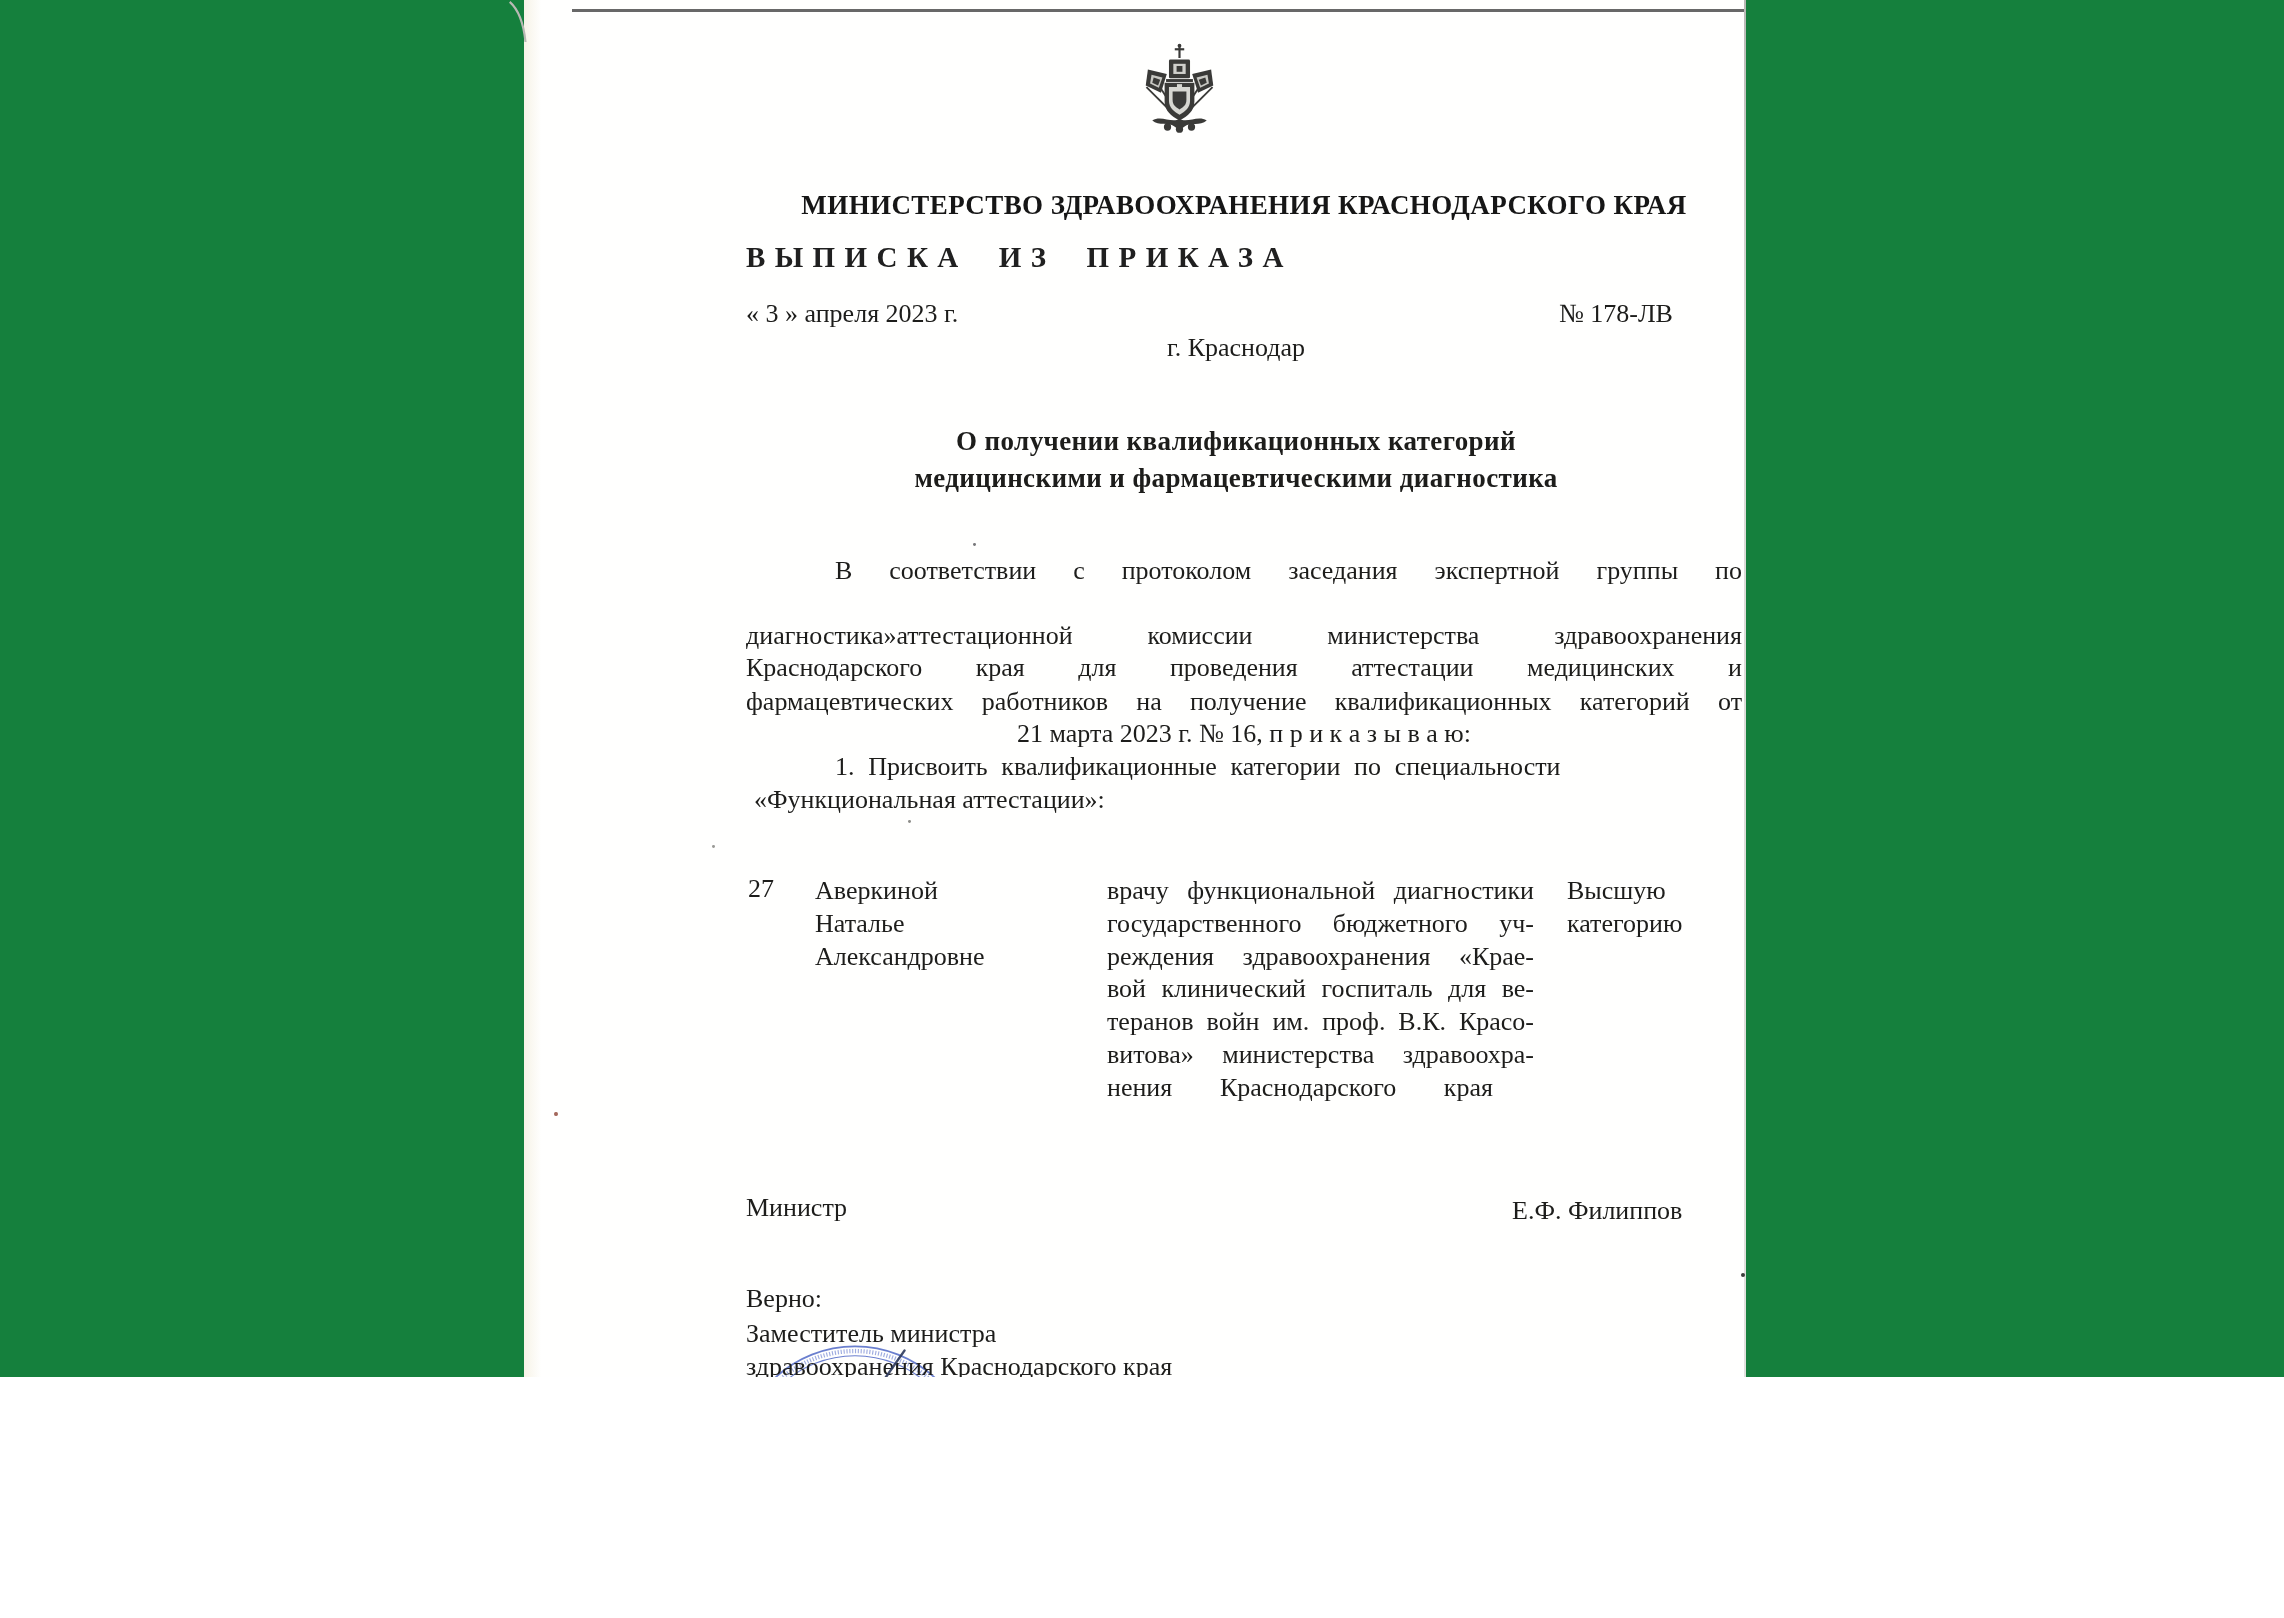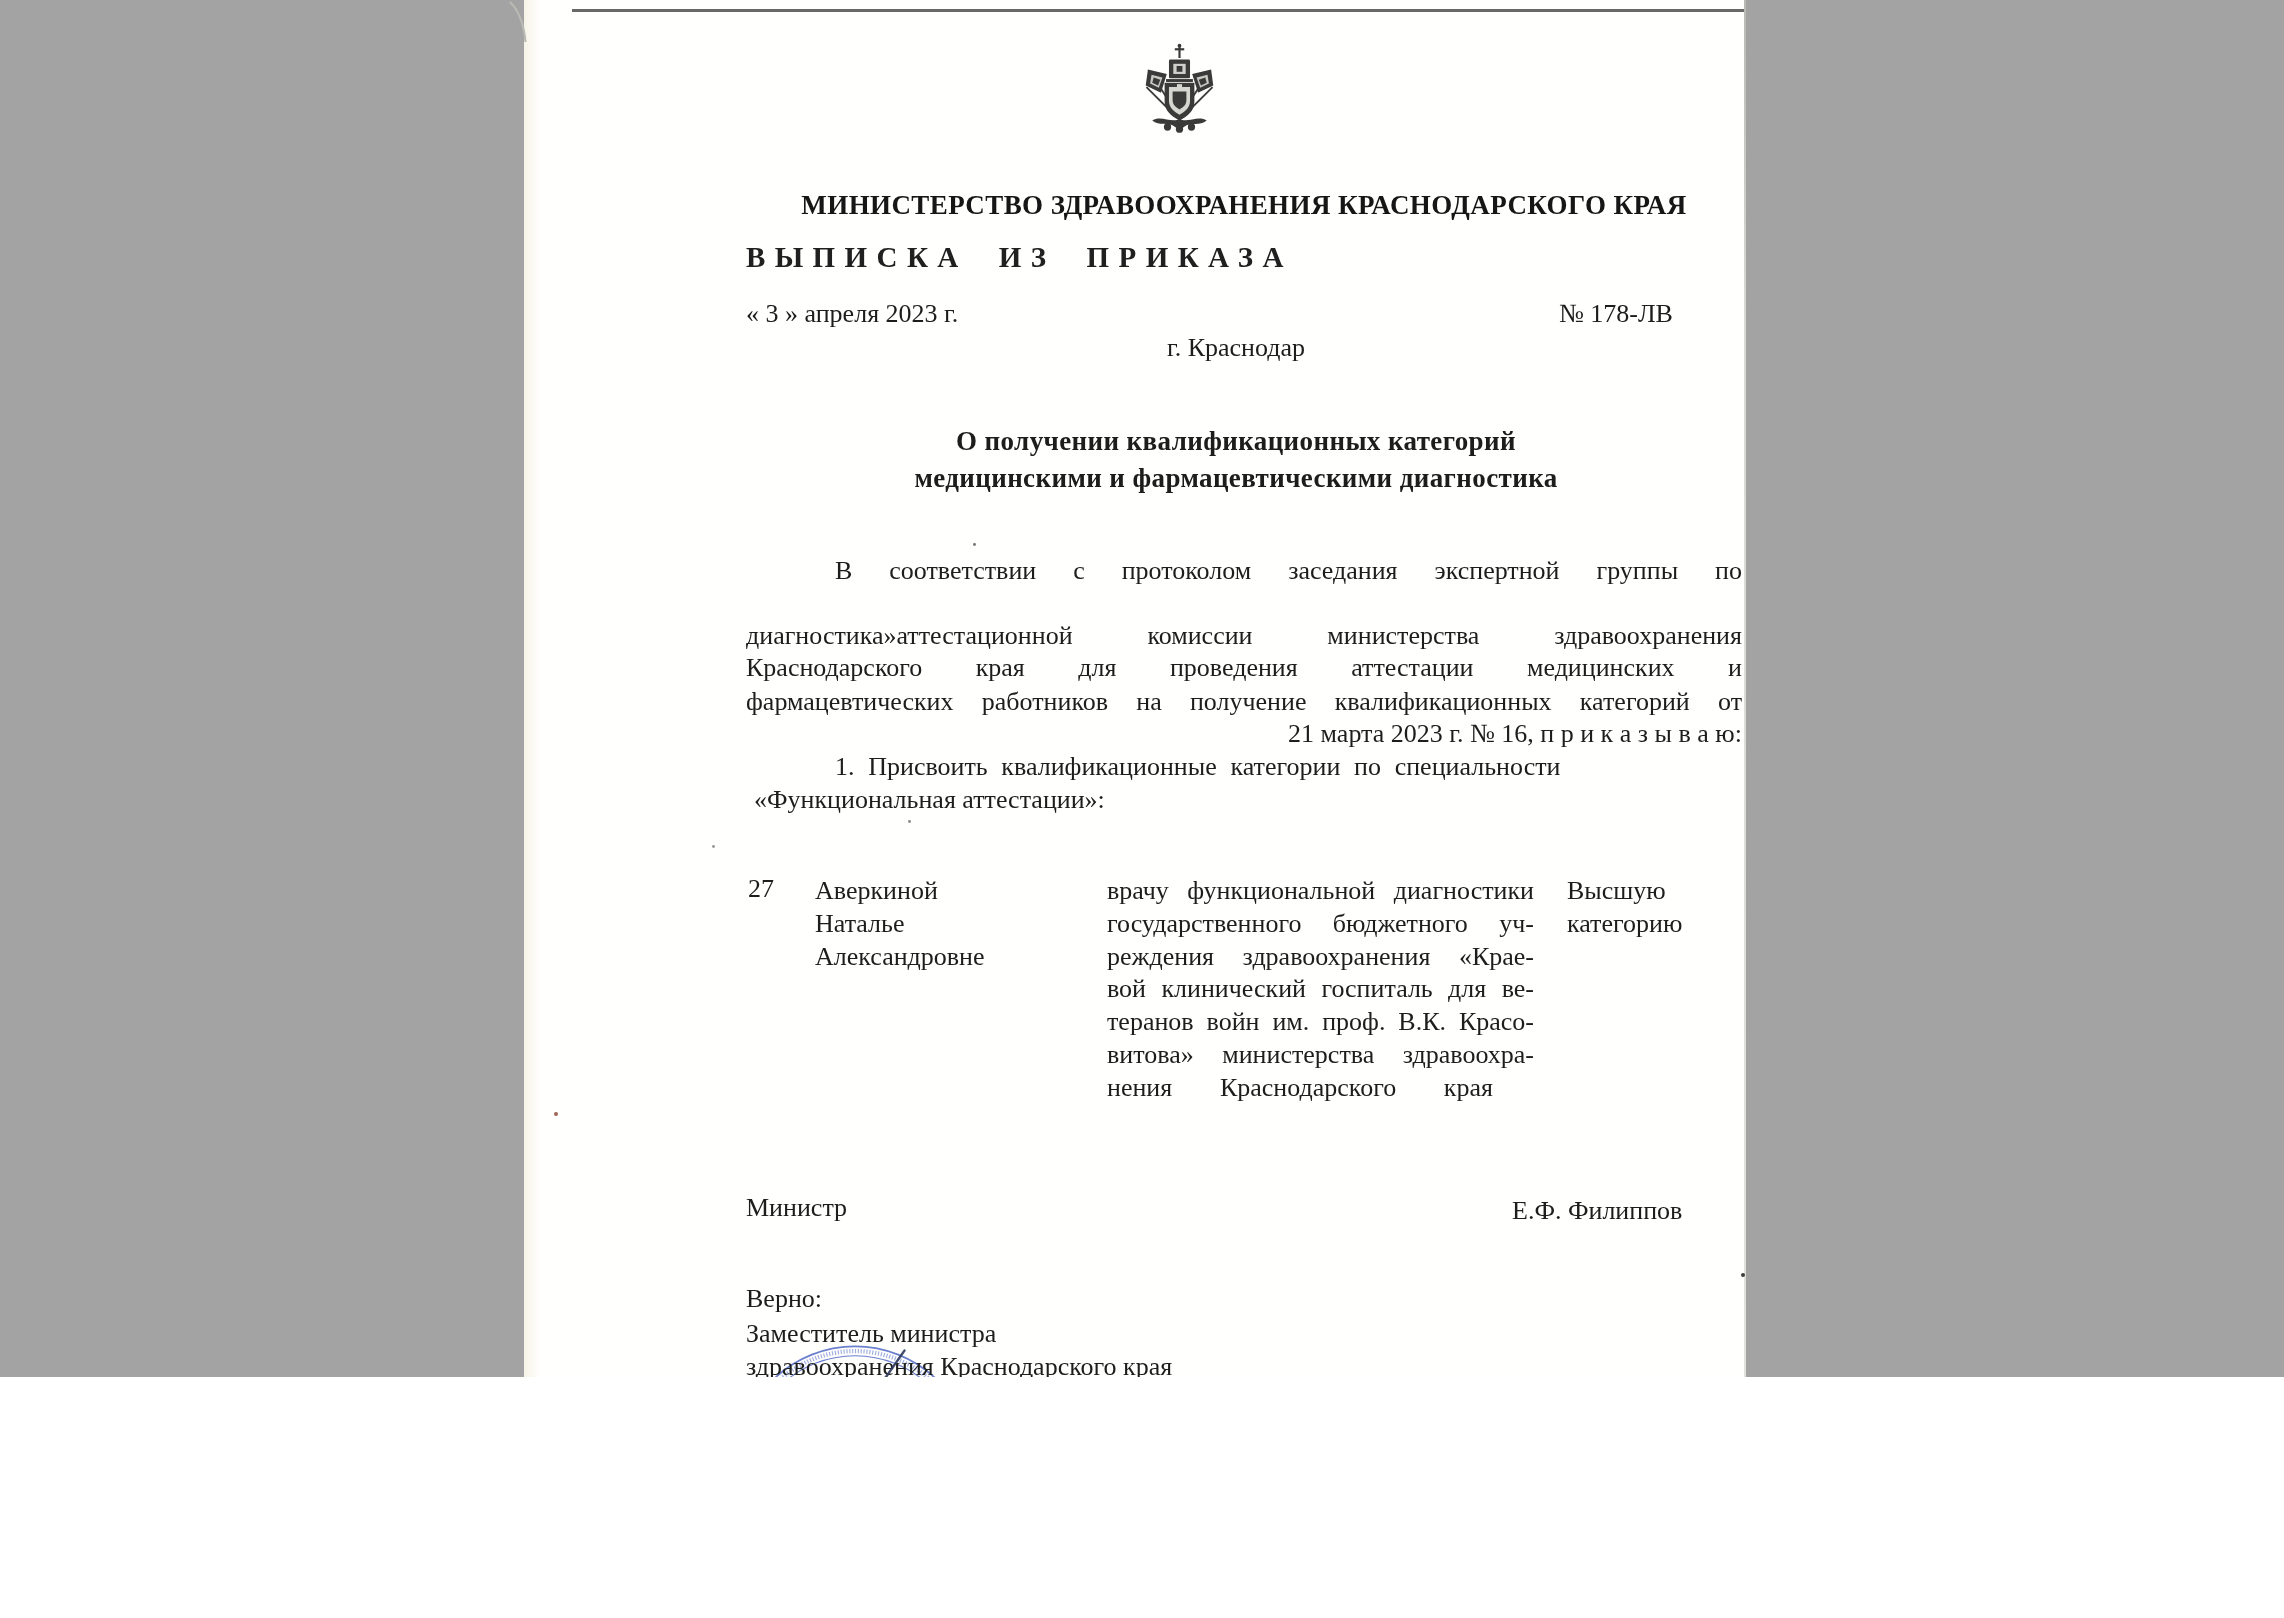--- a/index.html
+++ b/index.html
@@ -1,16 +1,16 @@
 <!DOCTYPE html>
 <html style="font-size:11.6px"><head>
 <meta charset="utf-8">
 <style>
   html,body{margin:0;padding:0;background:#ffffff;}
-  #canvas{position:relative;width:2284px;height:1377px;background:#a3a3a3;overflow:hidden;
+  #canvas{position:relative;width:2284px;height:1377px;background:#15803d;overflow:hidden;
           font-family:"Liberation Serif","DejaVu Serif",serif;color:#1d1d1b;}
   #page{position:absolute;left:524px;top:0;width:1222px;height:1618px;background:#fffffe;}
   .abs{position:absolute;}
   
   .header-line{left:222px;top:190px;width:996px;text-align:center;font-weight:bold;
                font-size:27px;letter-spacing:0.4px;color:#161616;}
   .doctype-line{left:222px;top:241px;width:996px;text-align:left;font-weight:bold;
                 font-size:29px;letter-spacing:9.4px;word-spacing:14.5px;color:#202020;}
   .date-line{left:222px;top:299px;font-size:26px;}
   .number-line{left:1035px;top:299px;font-size:26px;}
@@ -18,21 +18,21 @@
   .subject{left:222px;width:980px;text-align:center;font-weight:bold;font-size:27px;letter-spacing:0.4px;}
   .subject1{top:426px;} .subject2{top:463px;}
   
   .pline{left:222px;width:996px;height:33px;font-size:26px;line-height:33px;
          text-align:justify;text-align-last:justify;}
   .pl0{top:554px;text-indent:89px;}
   .pl1{top:586px;}
   .pl2{top:619px;}
   .pl3{top:651px;}
   .pl4{top:685px;}
-  .pl5{top:717px;text-align:right;text-align-last:auto;}
+  .pl5{top:717px;text-align:center;text-align-last:auto;}
   .pl6{top:750px;text-indent:89px;text-align:left;text-align-last:auto;word-spacing:7.2px;}
   .pl7{top:783px;left:230px;text-align:left;text-align-last:auto;}
   
   .rownum{left:224px;top:874px;font-size:26px;}
   .namecol{left:291px;top:874px;font-size:26px;line-height:33px;}
   .c3line{left:583px;width:427px;height:33px;font-size:26px;line-height:33px;
           text-align:justify;text-align-last:justify;}
   .c3l0{top:874px;} .c3l1{top:907px;} .c3l2{top:940px;} .c3l3{top:972px;}
   .c3l4{top:1005px;} .c3l5{top:1038px;} .c3l6{top:1071px;width:386px;}
   .catcol{left:1043px;top:874px;width:132px;text-align:left;font-size:26px;line-height:33px;}

